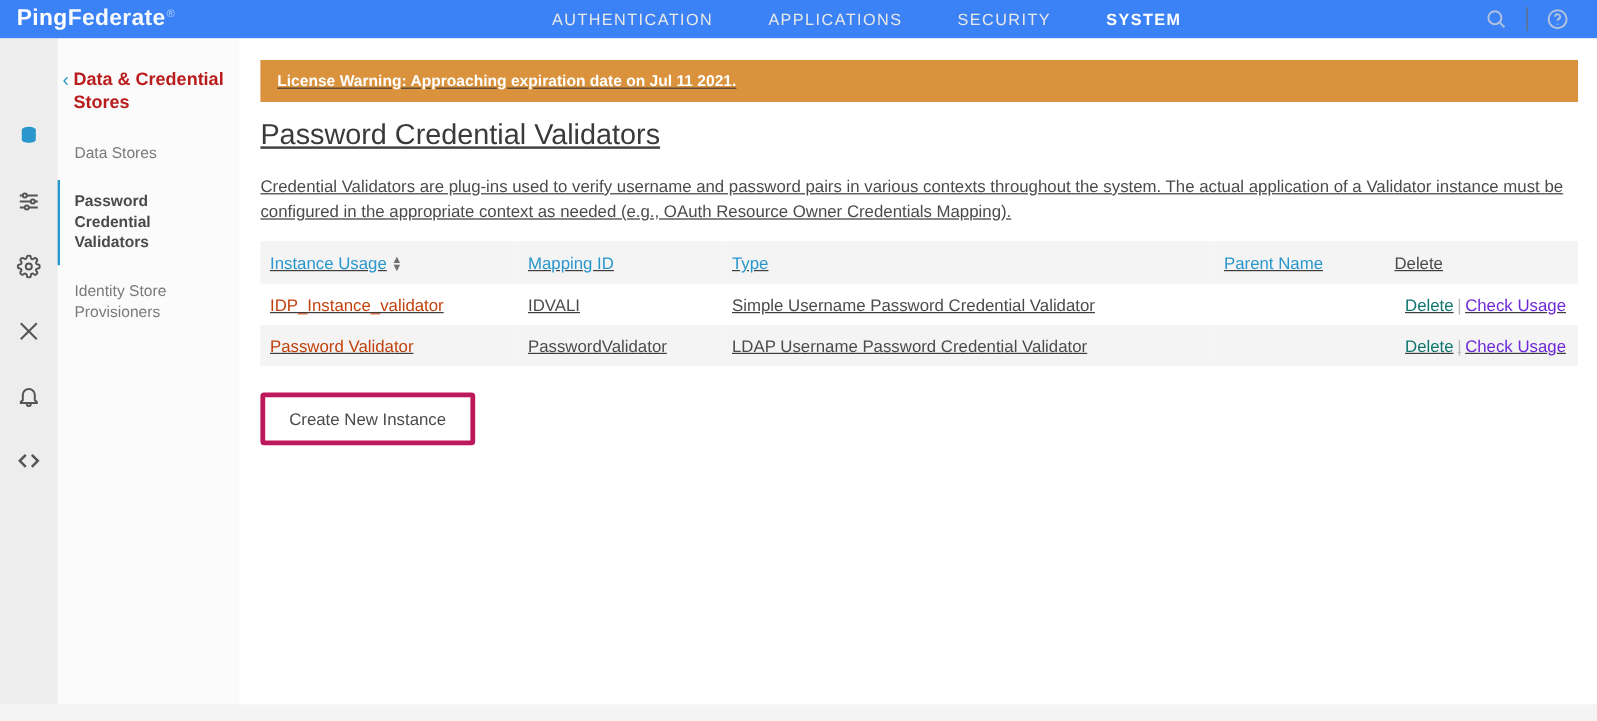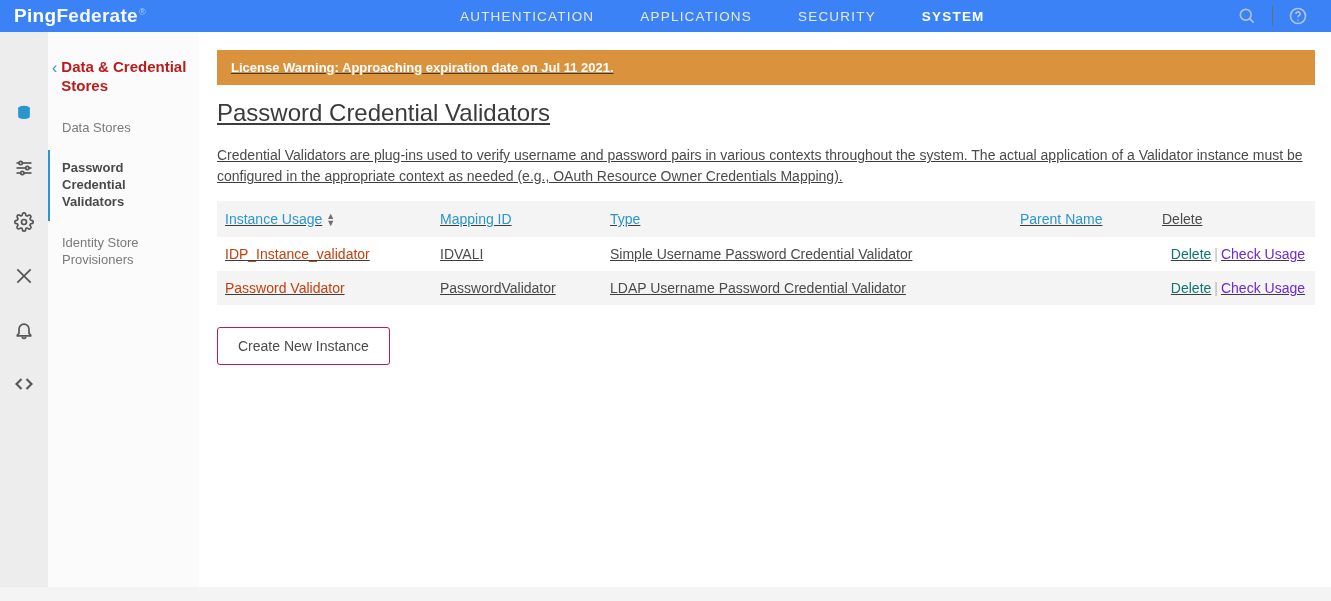--- a/index.html
+++ b/index.html
@@ -47,21 +47,21 @@
   .tbl th.action { color:#4b4b4b; cursor:default; }
   .tbl th .sort { display:inline-block; margin-left:4px; font-size:9px; color:#6f6f6f; line-height:7px; vertical-align:middle; }
   .tbl td { padding:9px 8px; color:#4b4b4b; }
   .tbl tbody tr:nth-child(even) { background:#f4f4f4; }
   .tbl a.name-link { color:#c2410c; text-decoration:none; }
   .tbl .act-disabled { color:#0f766e;margin-top:16px; }
   .tbl .sep { color:#b8b8b8; margin:0 3px; }
   .tbl a.check { color:#6d28d9; text-decoration:none; }
   .tbl td.action-cell { text-align:right; white-space:nowrap; padding-right:10px; }
 
-  .btn { margin:22px 0 0 18px; background:#fff; border:1px solid #be185d; border-radius:3px; padding:10px 20px; font-size:14px; color:#4b4b4b; cursor:pointer; }
+  .btn { margin:22px 0 0 18px; background:#fff; border:4px solid #be185d; border-radius:3px; padding:10px 20px; font-size:14px; color:#4b4b4b; cursor:pointer; }
 </style>
 </head>
 <body>
 
 <div class="topbar">
   <div class="logo">
     <span class="logo-ping">Ping</span>
       <span class="logo-federate">Federate</span>
       <span class="logo-reg">®</span>
   </div>

